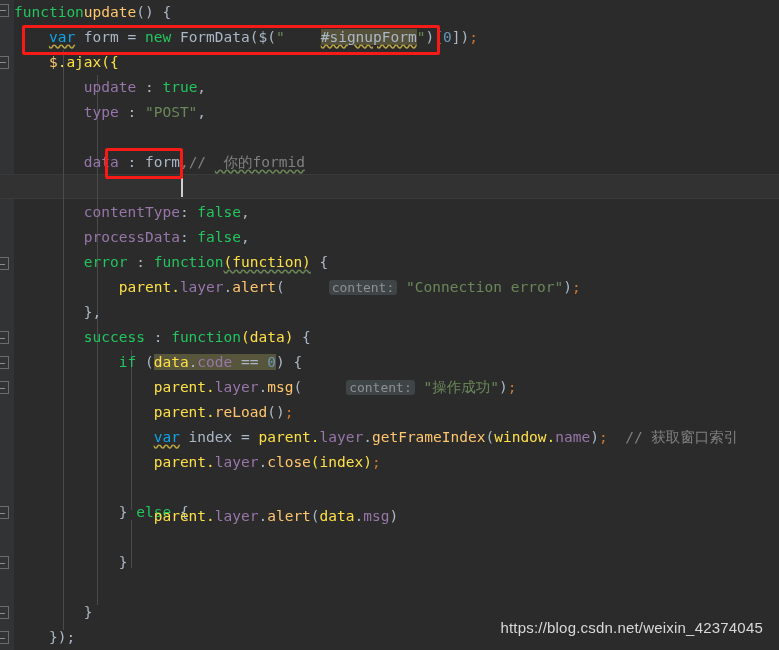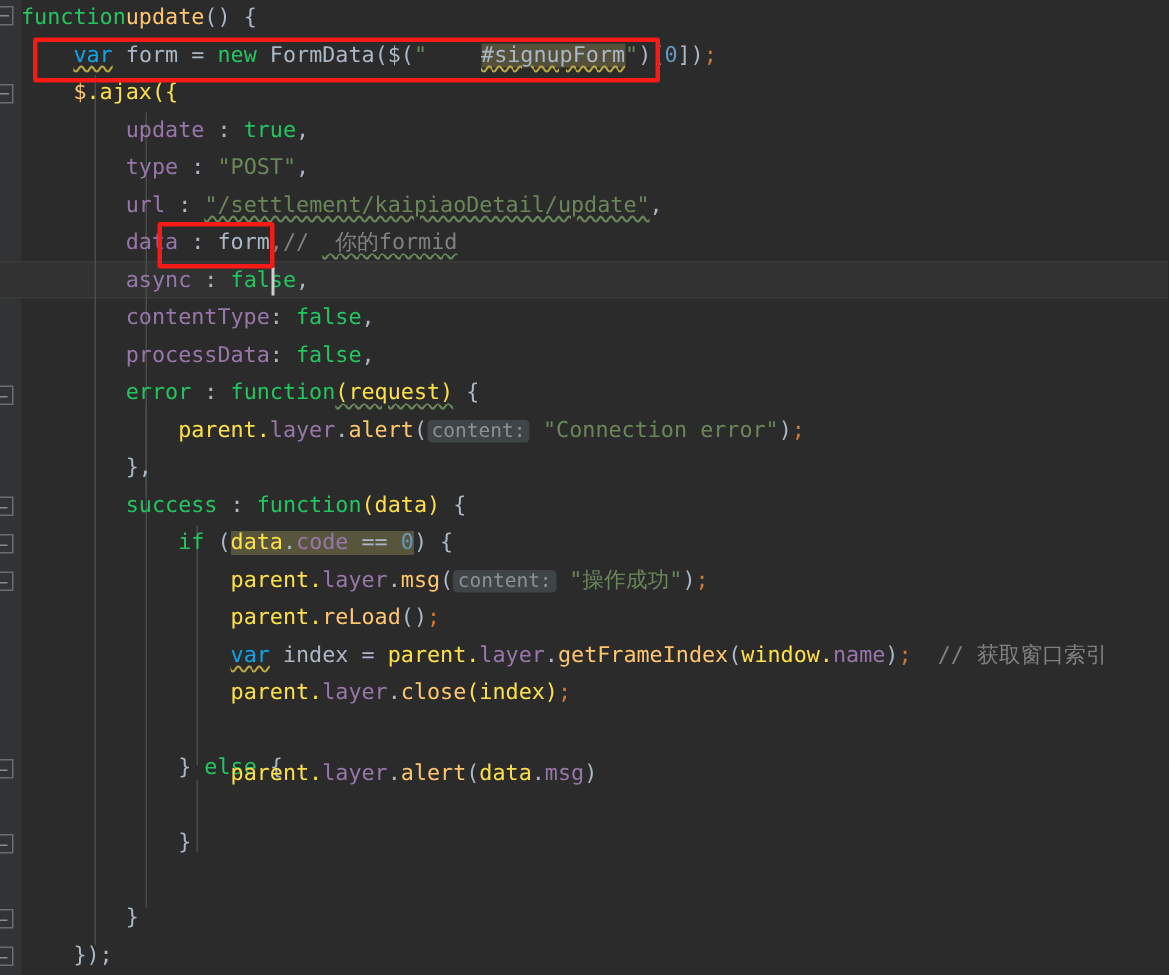--- a/index.html
+++ b/index.html
@@ -145,20 +145,21 @@
     background: #57553c;
   }
 
   
   .hint {
     background: #3f4447;
     color: #8d9194;
     border-radius: 3px;
     padding: 0 3px;
     font-size: 13px;
+    margin-left: 44px;
   }
 </style>
 </head>
 <body>
 
 <div id="editor-root">
 
   <div id="gutter"></div>
 
   <div id="current-line" style="top:174px;"></div>
@@ -185,31 +186,29 @@
     <div class="code-line" style="top:0px;"><span class="kw">function</span><span class="func">update</span><span class="punct">()</span><span class="punct"> {</span></div>
 
     <div class="code-line" style="top:25px;"><span class="plain">    </span><span class="kw-u">var</span><span class="ident"> form </span><span class="punct">= </span><span class="kw">new </span><span class="ident">FormData</span><span class="punct">($(</span><span class="str">"</span><span class="sel-hl typo-y">#signupForm</span><span class="str">"</span><span class="punct">)[</span><span class="num">0</span><span class="punct">])</span><span class="semi">;</span></div>
 
     <div class="code-line" style="top:50px;"><span>    </span><span class="func">$</span><span class="plain">.ajax({</span></div>
 
     <div class="code-line" style="top:75px;"><span>        </span><span class="prop">update</span><span class="punct"> : </span><span class="kw">true</span><span class="punct">,</span></div>
 
     <div class="code-line" style="top:100px;"><span>        </span><span class="prop">type</span><span class="punct"> : </span><span class="str">"POST"</span><span class="punct">,</span></div>
 
-    <div class="code-line" style="top:125px;"><span>        </span><span class="prop">url</span><span class="punct"> : </span><span class="str typo">"/settlement/kaipiaoDetail/update"</span><span class="punct">,</span></div>
 
     <div class="code-line" style="top:150px;"><span>        </span><span class="prop">data</span><span class="punct"> : </span><span class="ident">form</span><span class="cmt">,</span><span class="cmt">// </span><span class="cmt typo"> 你的formid</span></div>
 
-    <div class="code-line" style="top:175px; z-index:4;"><span>        </span><span class="prop">async</span><span class="punct"> : </span><span class="kw">false</span><span class="punct">,</span></div>
 
     <div class="code-line" style="top:200px;"><span>        </span><span class="prop">contentType</span><span class="punct">: </span><span class="kw">false</span><span class="punct">,</span></div>
 
     <div class="code-line" style="top:225px;"><span>        </span><span class="prop">processData</span><span class="punct">: </span><span class="kw">false</span><span class="punct">,</span></div>
 
-    <div class="code-line" style="top:250px;"><span>        </span><span class="kw">error</span><span class="punct"> : </span><span class="kw">function</span><span class="plain typo">(request)</span><span class="punct"> {</span></div>
+    <div class="code-line" style="top:250px;"><span>        </span><span class="kw">error</span><span class="punct"> : </span><span class="kw">function</span><span class="plain typo">(function)</span><span class="punct"> {</span></div>
 
     <div class="code-line" style="top:275px;"><span>            </span><span class="plain">parent.</span><span class="prop">layer</span><span class="punct">.</span><span class="func">alert</span><span class="punct">(</span><span class="hint">content:</span><span class="str"> "Connection error"</span><span class="punct">)</span><span class="semi">;</span></div>
 
     <div class="code-line" style="top:300px;"><span>        </span><span class="punct">},</span></div>
 
     <div class="code-line" style="top:325px;"><span>        </span><span class="kw">success</span><span class="punct"> : </span><span class="kw">function</span><span class="plain">(data)</span><span class="punct"> {</span></div>
 
     <div class="code-line" style="top:350px;"><span>            </span><span class="kw">if</span><span class="punct"> (</span><span class="sel-hl2"><span class="plain">data</span><span class="punct">.</span><span class="prop">code</span><span class="punct"> == </span><span class="num">0</span></span><span class="punct">)</span><span class="punct"> {</span></div>
 
     <div class="code-line" style="top:375px;"><span>                </span><span class="plain">parent.</span><span class="prop">layer</span><span class="punct">.</span><span class="func">msg</span><span class="punct">(</span><span class="hint">content:</span><span class="str"> "操作成功"</span><span class="punct">)</span><span class="semi">;</span></div>
@@ -230,14 +229,15 @@
 
     <div class="code-line" style="top:625px;"><span>    </span><span class="punct">});</span></div>
 
   </div>
 
   <div id="caret" style="left:181px; top:178px;"></div>
 
   <div class="annot-box" style="left:22px; top:25px; width:418px; height:30px;"></div>
   <div class="annot-box" style="left:105px; top:148px; width:78px; height:31px;"></div>
 
+  <div id="watermark">https://blog.csdn.net/weixin_42374045</div>
 
 </div>
 
 </body></html>

